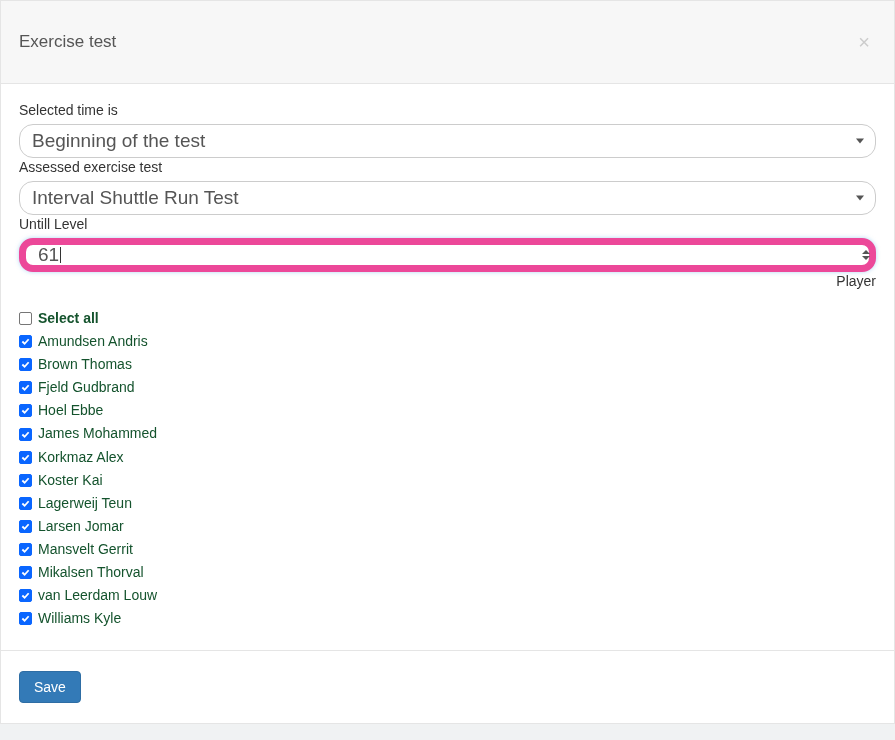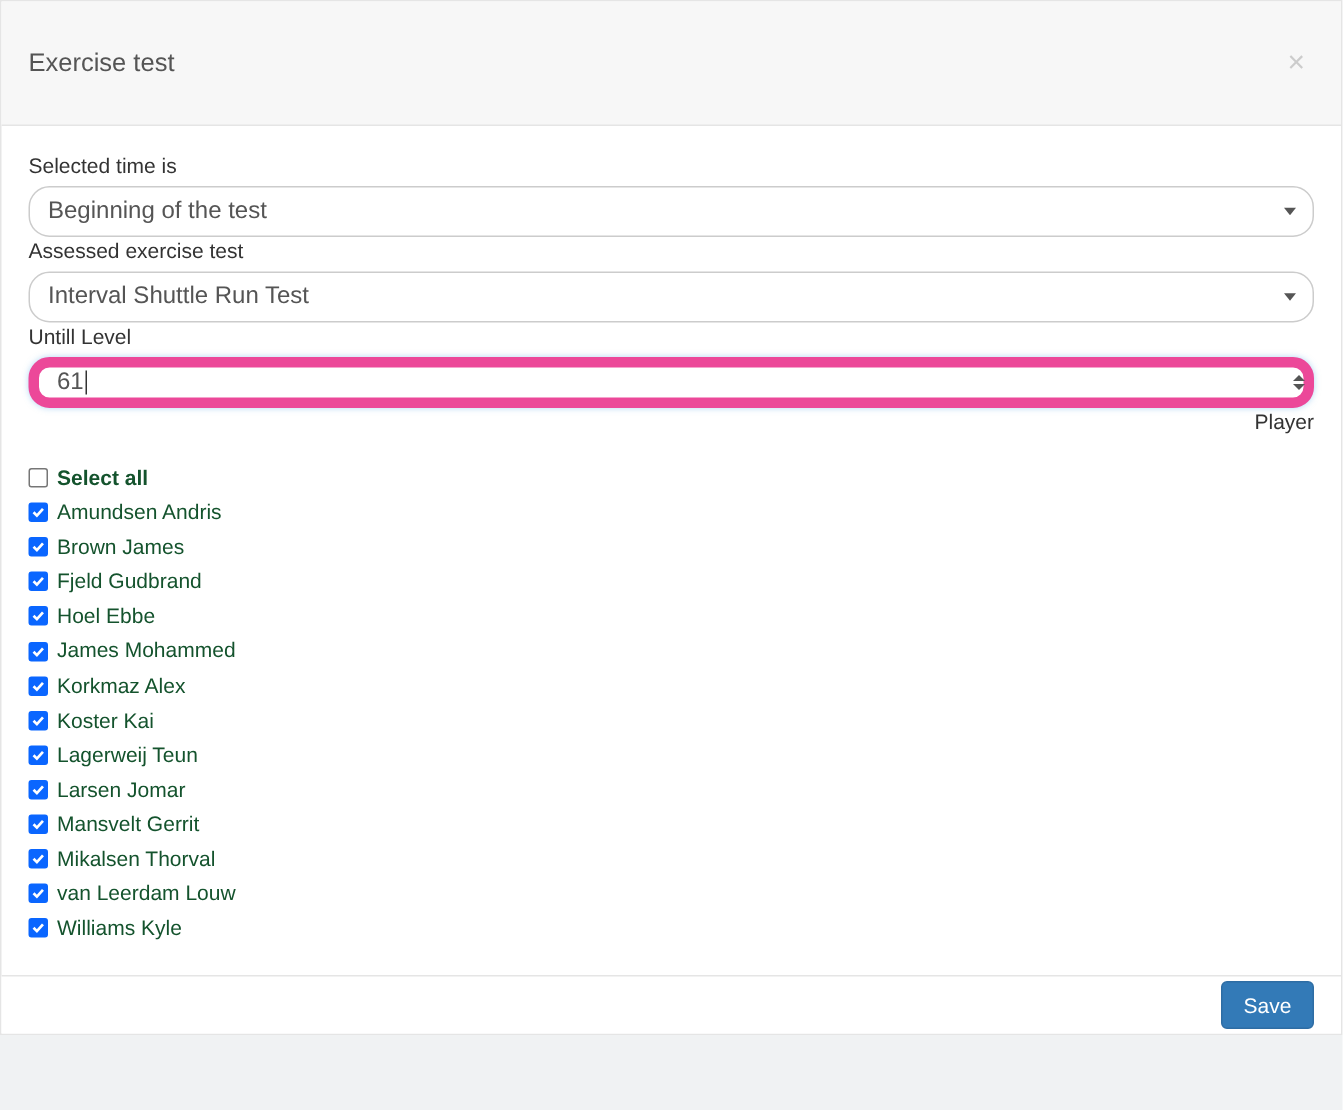--- a/index.html
+++ b/index.html
@@ -44,21 +44,21 @@
     font-size: 14px;
     color: #333;
     margin-bottom: 6px;
   }
   .select-field, .number-field {
     width: 100%;
     height: 34px;
     border: 1px solid #ccc;
     border-radius: 14px;
     padding: 0 28px 0 12px;
-    font-size: 16px;
+    font-size: 19px;
     color: #555;
     background: #fff;
     position: relative;
     display: flex;
     align-items: center;
     cursor: pointer;
   }
   .select-wrap { position: relative; }
   .caret {
     position: absolute;
@@ -123,23 +123,22 @@
   }
   .chk.checked {
     background: #0a66ff;
     border-color: #0a66ff;
   }
   .chk.checked svg { display: block; }
   .chk svg { display: none; width: 9px; height: 9px; }
 
   .modal-footer {
     border-top: 1px solid #e5e5e5;
-    padding: 3px 18px;
+    padding: 20px 18px;
     display: flex;
-    justify-content: flex-end;
     background: #fff;
   }
   .btn-save {
     background: #337ab7;
     border: 1px solid #2e6da4;
     color: #fff;
     font-size: 14px;
     padding: 7px 14px;
     border-radius: 4px;
     cursor: pointer;
@@ -208,21 +207,21 @@
               </svg>
             </span>
             <span>Amundsen Andris</span>
           </li>
           <li class="check-row">
             <span class="chk checked">
               <svg viewBox="0 0 10 10">
                 <polyline points="1.5,5 4,7.5 8.5,2.5" fill="none" stroke="#fff" stroke-width="2"></polyline>
               </svg>
             </span>
-            <span>Brown James</span>
+            <span>Brown Thomas</span>
           </li>
           <li class="check-row">
             <span class="chk checked">
               <svg viewBox="0 0 10 10">
                 <polyline points="1.5,5 4,7.5 8.5,2.5" fill="none" stroke="#fff" stroke-width="2"></polyline>
               </svg>
             </span>
             <span>Fjeld Gudbrand</span>
           </li>
           <li class="check-row">

